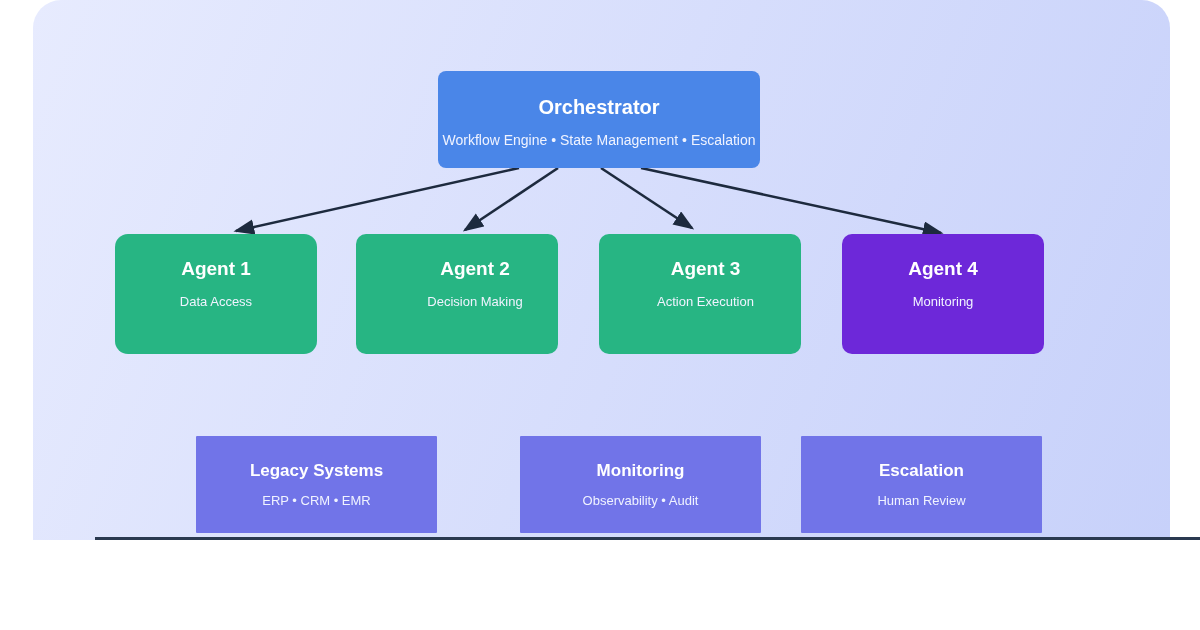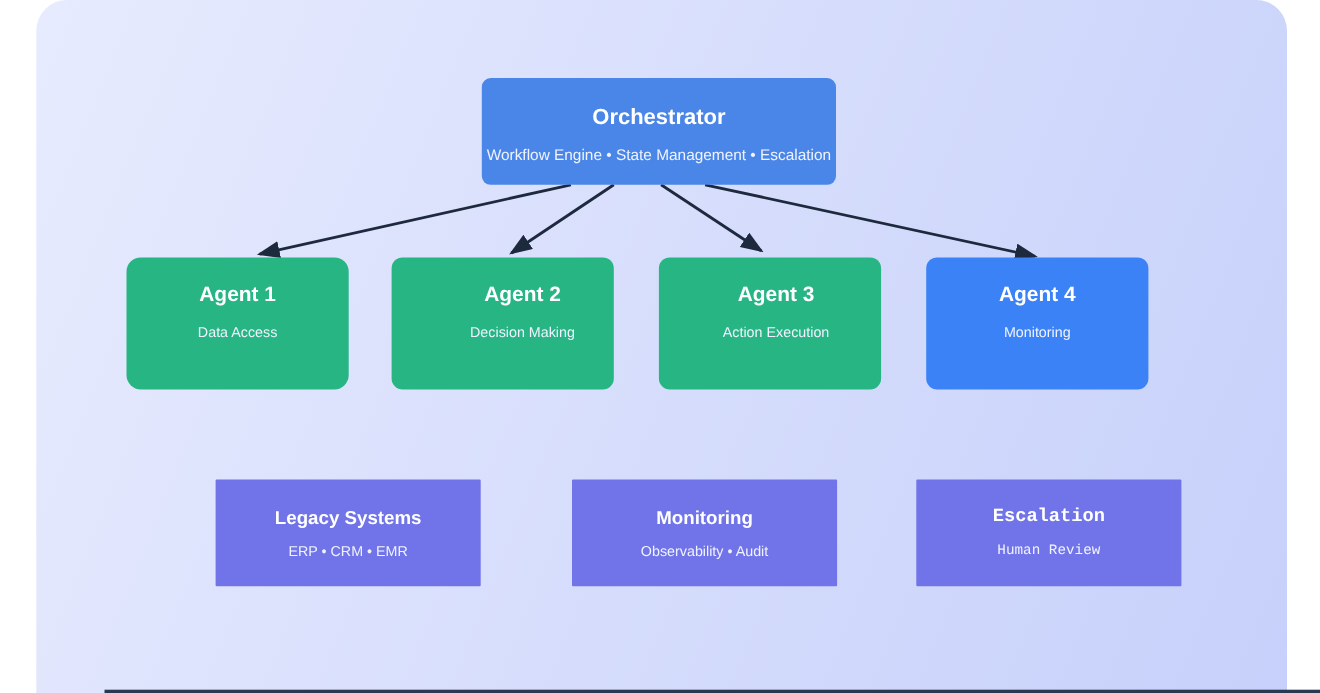--- a/index.html
+++ b/index.html
@@ -4,21 +4,21 @@
 <style>
   html, body {
     margin: 0;
     padding: 0;
     background: #ffffff;
     font-family: "Liberation Sans", sans-serif;
   }
   .page {
     position: relative;
     width: 1200px;
-    height: 630px;
+    height: 540px;
     overflow: hidden;
     background: #ffffff;
   }
   .canvas {
     position: absolute;
     left: 33px;
     top: 0;
     width: 1137px;
     height: 660px;
     border-radius: 28px;
@@ -78,21 +78,21 @@
     top: 436px;
     width: 241px;
     height: 97px;
     border-radius: 1px;
     padding-top: 25px;
   }
   .system .node-title { font-size: 17px; line-height: 20px; }
   .system .node-subtitle { font-size: 13px; line-height: 16px; margin-top: 12px; }
   .system-1 { left: 196px; }
   .system-2 { left: 520px; }
-  .system-3 { left: 833px; font-family: Liberation Mono, monospace; }
+  .system-3 { left: 801px; }
   
   .bottom-line {
     position: absolute;
     left: 95px;
     right: 0;
     bottom: 0;
     height: 3px;
     background: #2a3950;
   }
 </style>
@@ -125,21 +125,21 @@
     <div class="node-subtitle">Data Access</div>
   </div>
   <div class="node agent agent-2" style="background: rgb(39, 181, 131);">
     <div class="node-title">Agent 2</div>
     <div class="node-subtitle">Decision Making</div>
   </div>
   <div class="node agent agent-3" style="background: rgb(39, 181, 131); padding-left: 11px;">
     <div class="node-title">Agent 3</div>
     <div class="node-subtitle">Action Execution</div>
   </div>
-  <div class="node agent agent-4" style="background: #3b82f6;">
+  <div class="node agent agent-4" style="background: #6d28d9;">
     <div class="node-title">Agent 4</div>
     <div class="node-subtitle">Monitoring</div>
   </div>
 
   <div class="node system system-1" style="background: rgb(113, 116, 232);">
     <div class="node-title">Legacy Systems</div>
     <div class="node-subtitle">ERP • CRM • EMR</div>
   </div>
   <div class="node system system-2" style="background: rgb(113, 116, 232);">
     <div class="node-title">Monitoring</div>

